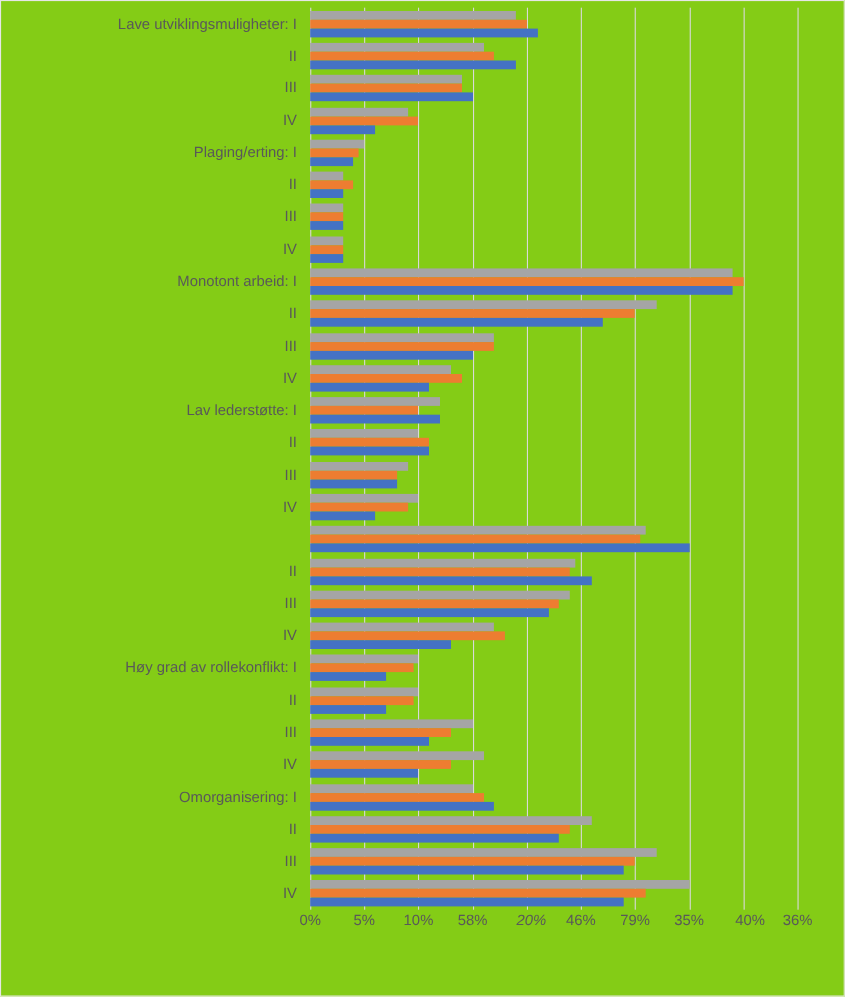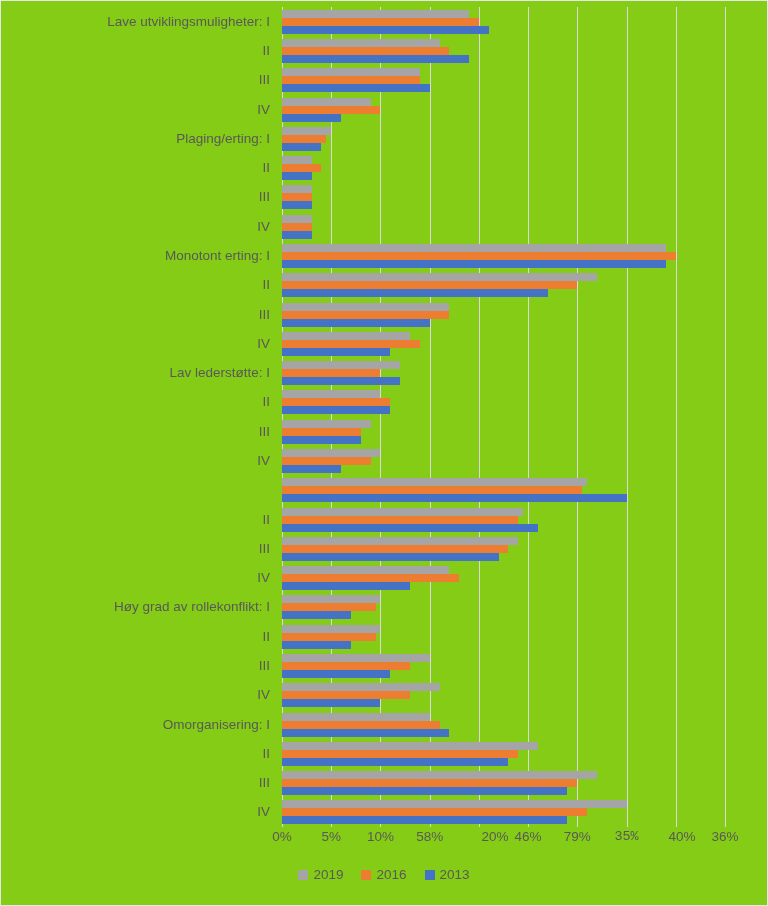--- a/index.html
+++ b/index.html
@@ -136,21 +136,21 @@
 
   <div id="labels-layer">
       <div class="cat-label" style="top: 7.64286px;">Lave utviklingsmuligheter: I</div>
       <div class="cat-label" style="top: 36.9286px;">II</div>
       <div class="cat-label" style="top: 66.2143px;">III</div>
       <div class="cat-label" style="top: 95.5px;">IV</div>
       <div class="cat-label" style="top: 124.786px;">Plaging/erting: I</div>
       <div class="cat-label" style="top: 154.071px;">II</div>
       <div class="cat-label" style="top: 183.357px;">III</div>
       <div class="cat-label" style="top: 212.643px;">IV</div>
-      <div class="cat-label" style="top: 241.929px;">Monotont erting: I</div>
+      <div class="cat-label" style="top: 241.929px;">Monotont arbeid: I</div>
       <div class="cat-label" style="top: 271.214px;">II</div>
       <div class="cat-label" style="top: 300.5px;">III</div>
       <div class="cat-label" style="top: 329.786px;">IV</div>
       <div class="cat-label" style="top: 359.071px;">Lav lederstøtte: I</div>
       <div class="cat-label" style="top: 388.357px;">II</div>
       <div class="cat-label" style="top: 417.643px;">III</div>
       <div class="cat-label" style="top: 446.929px;">IV</div>
       <div class="cat-label" style="top: 505.5px;">II</div>
       <div class="cat-label" style="top: 534.786px;">III</div>
       <div class="cat-label" style="top: 564.071px;">IV</div>
@@ -487,36 +487,22 @@
           </div>
         </div>
       </div>
   </div>
 
   <div id="xaxis-labels">
       <div class="xtick" style="left: 0px;">0%</div>
       <div class="xtick" style="left: 49.2222px;">5%</div>
       <div class="xtick" style="left: 98.4444px;">10%</div>
       <div class="xtick" style="left: 147.667px;">58%</div>
-      <div class="xtick" style="left: 213px;">20%</div>
+      <div class="xtick" style="left: 201px; font-style: italic;">20%</div>
       <div class="xtick" style="left: 246.111px;">46%</div>
       <div class="xtick" style="left: 295.333px;">79%</div>
-      <div class="xtick" style="left: 344.556px; font-family: Liberation Mono, monospace;">35%</div>
+      <div class="xtick" style="left: 344.556px;">35%</div>
       <div class="xtick" style="left: 400px;">40%</div>
       <div class="xtick" style="left: 443px;">36%</div>
     </div>
 
-  <div id="legend">
-      <div class="legend-item">
-        <span class="legend-swatch" style="background: rgb(165, 165, 165);"></span>
-        <span class="legend-label">2019</span>
-      </div>
-      <div class="legend-item">
-        <span class="legend-swatch" style="background: rgb(237, 125, 49);"></span>
-        <span class="legend-label">2016</span>
-      </div>
-      <div class="legend-item">
-        <span class="legend-swatch" style="background: rgb(68, 114, 196);"></span>
-        <span class="legend-label">2013</span>
-      </div>
-    </div>
 
 </div>
 
 </body></html>

